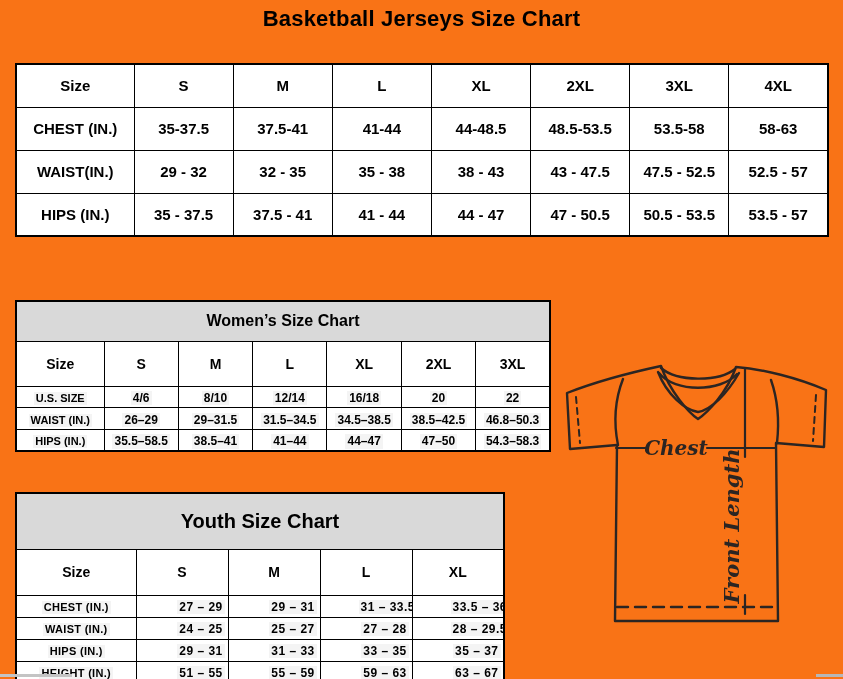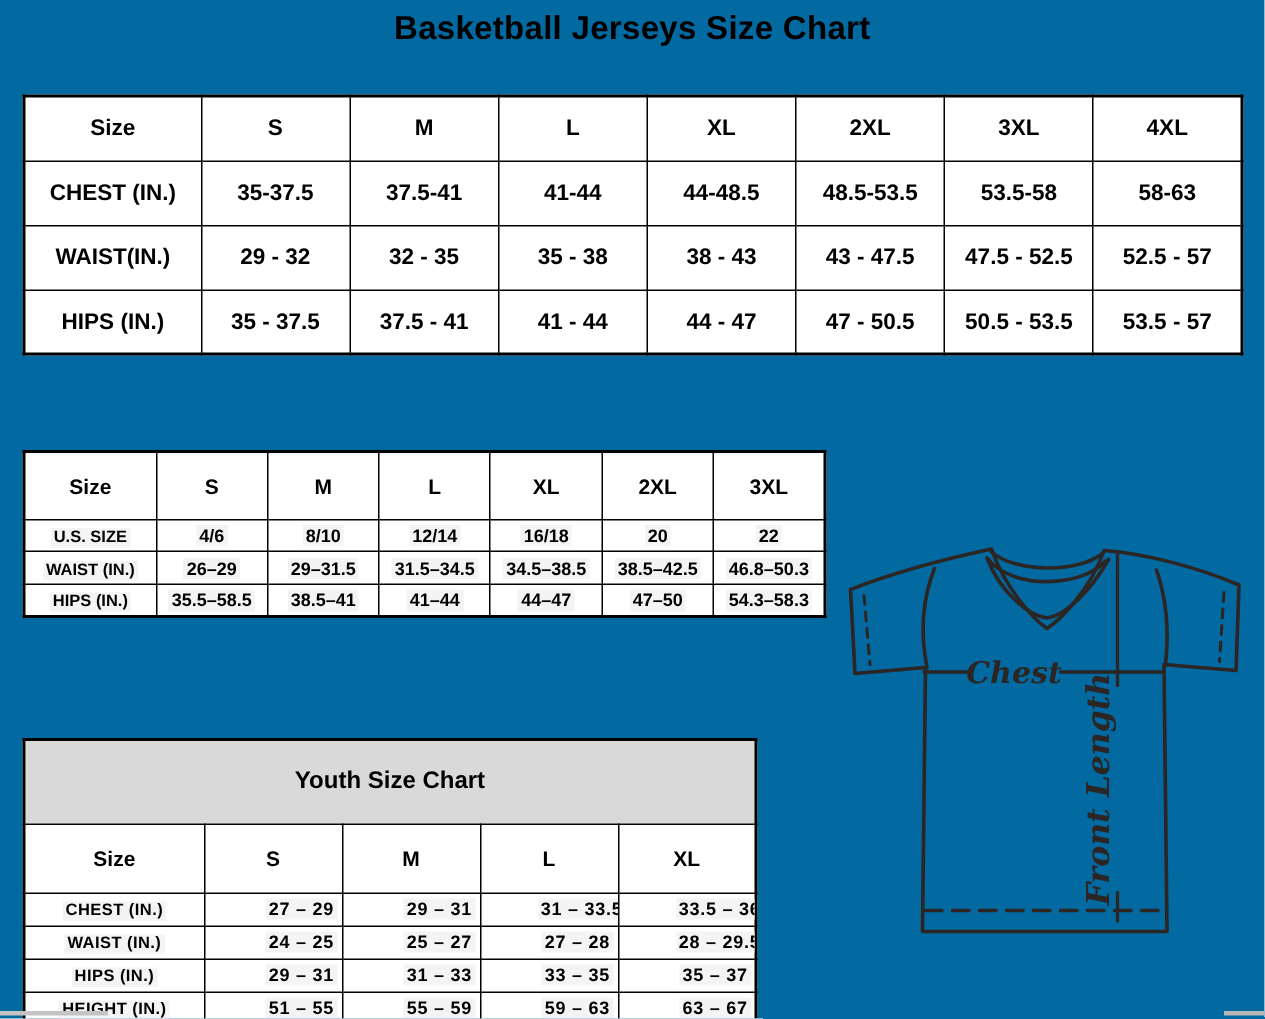--- a/index.html
+++ b/index.html
@@ -1,18 +1,18 @@
 <!DOCTYPE html>
 <html><head>
 <meta charset="utf-8">
 <style>
   * { margin:0; padding:0; box-sizing:border-box; }
   html,body { background:#ffffff; }
   .page {
-    position:relative; width:843px; height:679px; background:#0369a1;
+    position:relative; width:843px; height:679px; background:#f97316;
     font-family:"Liberation Sans", sans-serif; overflow:hidden;
   }
   .page-title {
     position:absolute; top:6px; left:0; right:0; text-align:center;
     font-size:22px; font-weight:bold; color:#000;
     letter-spacing:0.2px;
   }
 
   
   section.tbl { position:absolute; }
@@ -35,21 +35,21 @@
   
   .womens { left:15px; top:300px; width:536px; }
   .womens .title-row th { height:40px; font-size:16px; }
   .womens .size-row  th { height:45px; font-size:14px; }
   .womens .data-row  th, .womens .data-row td { height:21.75px; }
   .womens .data-row th span { font-size:11px; }
   .womens .data-row td span { font-size:12px; }
 
   
   .youth { left:15px; top:492px; width:490px; }
-  .youth .title-row th { height:56px; font-size:16px; }
+  .youth .title-row th { height:56px; font-size:20px; }
   .youth .size-row  th { height:46px; font-size:14px; }
   .youth .data-row  th, .youth .data-row td { height:22px; }
   .youth .data-row th span { font-size:11px; letter-spacing:0.3px; }
   .youth .data-row td span { font-size:12px; letter-spacing:0.5px;margin-left:38px; }
 
   
   .womens .data-row span, .youth .data-row span {
     background:#f4f4f4; padding:0 2px; display:inline-block; line-height:1.2;text-align:right;
   }
 
@@ -130,20 +130,23 @@
         <colgroup>
           <col style="width: 88px;">
           <col>
           <col>
           <col>
           <col>
           <col>
           <col>
         </colgroup>
         <tbody>
+          <tr class="title-row">
+            <th colspan="7">Women’s Size Chart</th>
+          </tr>
           <tr class="size-row">
             <th>Size</th>
             <th>S</th>
             <th>M</th>
             <th>L</th>
             <th>XL</th>
             <th>2XL</th>
             <th>3XL</th>
           </tr>
           <tr class="data-row">

